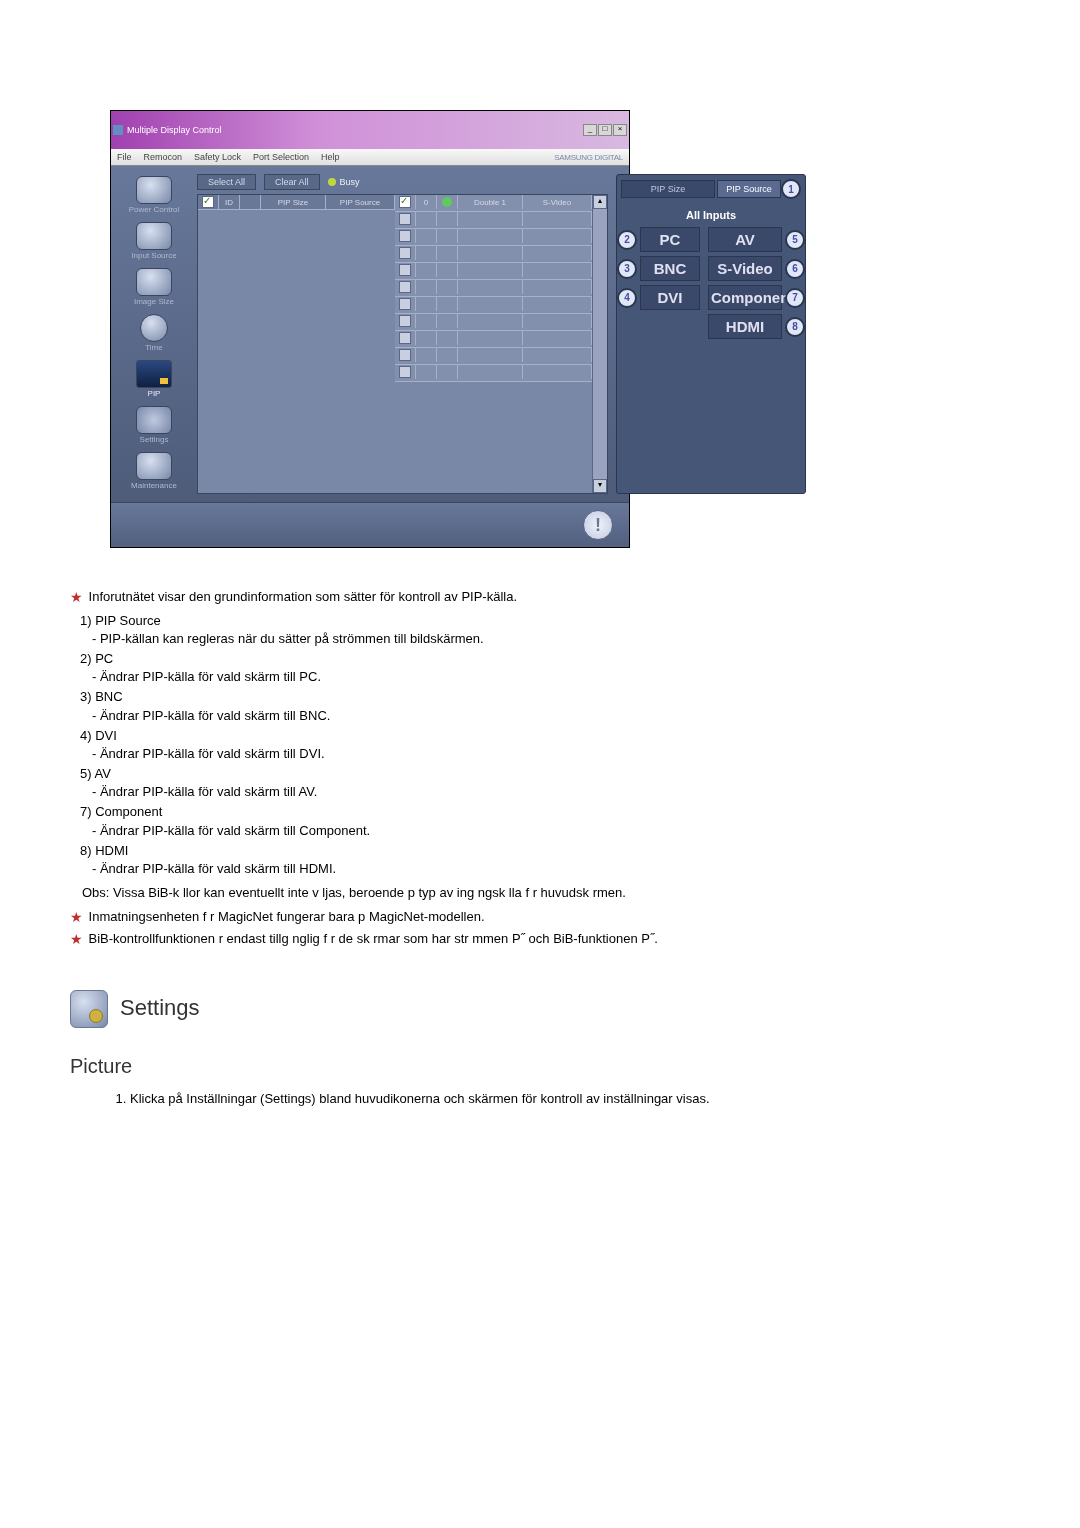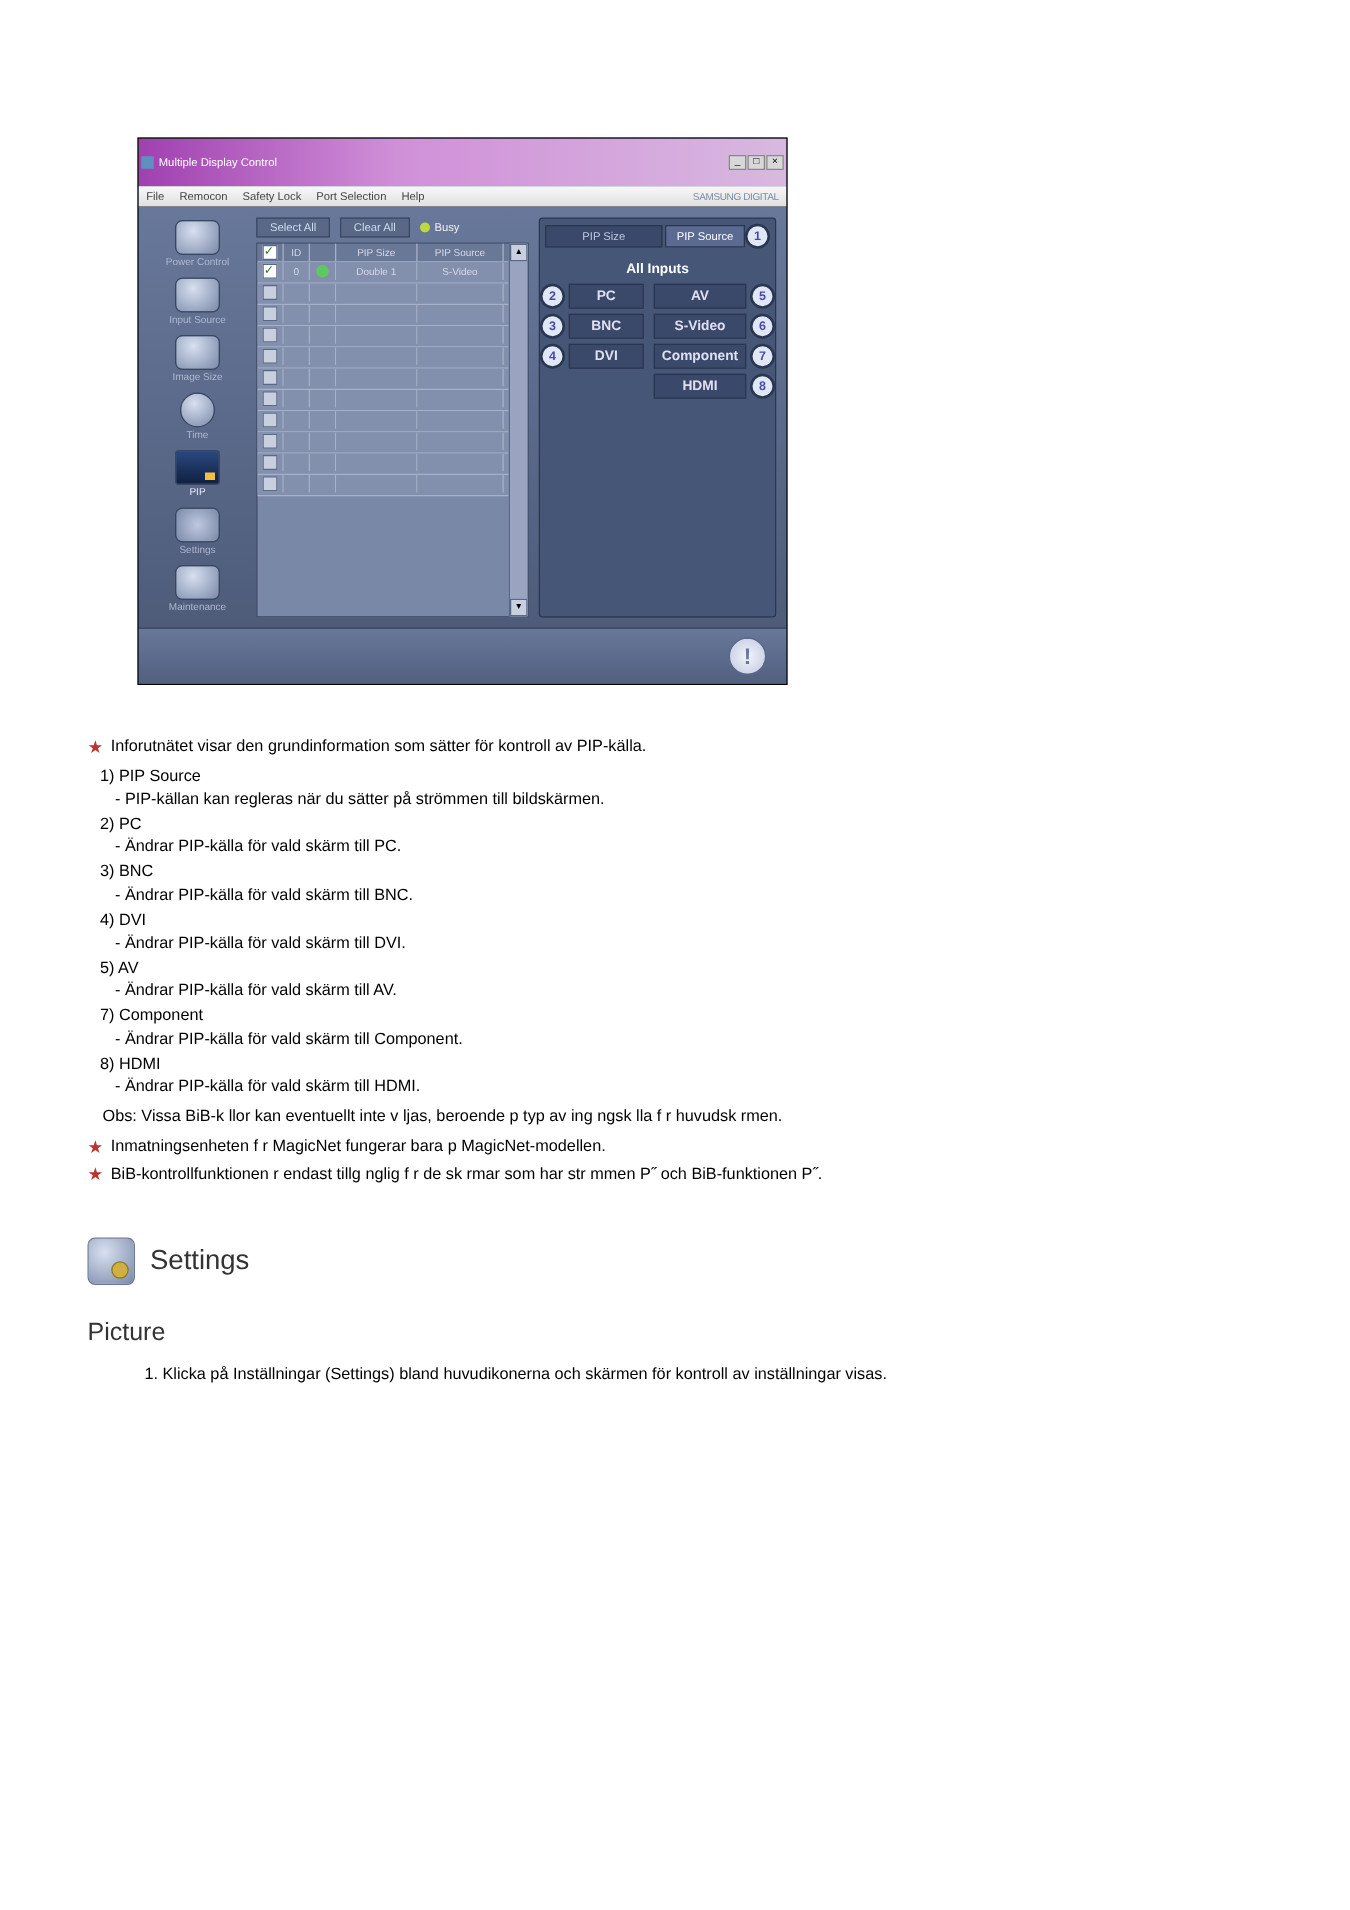--- a/index.html
+++ b/index.html
@@ -114,21 +114,20 @@
   .gridwrap {
     background:#7a88a8;
     border:1px solid #3a4660;
     flex:1;
     display:flex;
     position:relative;
   }
   .grid {
     flex:1;
     display:flex;
-    flex-direction:column;
   }
   .ghead, .grow {
     display:flex;
     font-size:8px;
     color:#d8d8e8;
     border-bottom:1px solid #a8b0c8;
   }
   .ghead { background:#6a7898; height:14px; align-items:center; }
   .gcell { border-right:1px solid #a8b0c8; display:flex; align-items:center; justify-content:center; height:14px;}
   .c-chk { width:20px; }
@@ -159,21 +158,21 @@
     color:#e0e0f0;
   }
   .tabbtn { flex:1; text-align:center; padding:3px 4px; background:#3a486a; border:1px solid #2a3650; color:#c0c8e0; font-size:9px; }
   .tabbtn.active { background:#5a6a90; color:#fff; }
   .callout { width:16px; height:16px; border-radius:50%; background:#e0e8f8; border:2px solid #2a3650; color:#4a4aa0; font-weight:bold; font-size:10px; display:flex; align-items:center; justify-content:center; }
   .tabwrap { display:flex; align-items:center; gap:2px; width:100%; }
   .allinputs { font-size:11px; color:#fff; margin:6px 0 2px 0; font-weight:bold;}
   .ingrid { display:flex; gap:8px; width:100%; justify-content:center; }
   .incol { display:flex; flex-direction:column; gap:4px; }
   .inrow { display:flex; align-items:center; gap:3px; }
-  .inbtn { width:54px; text-align:center; padding:3px 2px; background:#3a486a; border:1px solid #2a3650; color:#e0e0f0; font-size:11px; font-weight:bold;}
+  .inbtn { width:54px; text-align:center; padding:3px 2px; background:#3a486a; border:1px solid #2a3650; color:#e0e0f0; font-size:15px; font-weight:bold;}
   .inbtn.wide { width:68px; }
 
   .bottombar {
     height: 44px;
     background: linear-gradient(to bottom, #687898, #526080);
     border-top:1px solid #3a4660;
     display:flex;
     align-items:center;
     justify-content:flex-end;
     padding:0 16px;

